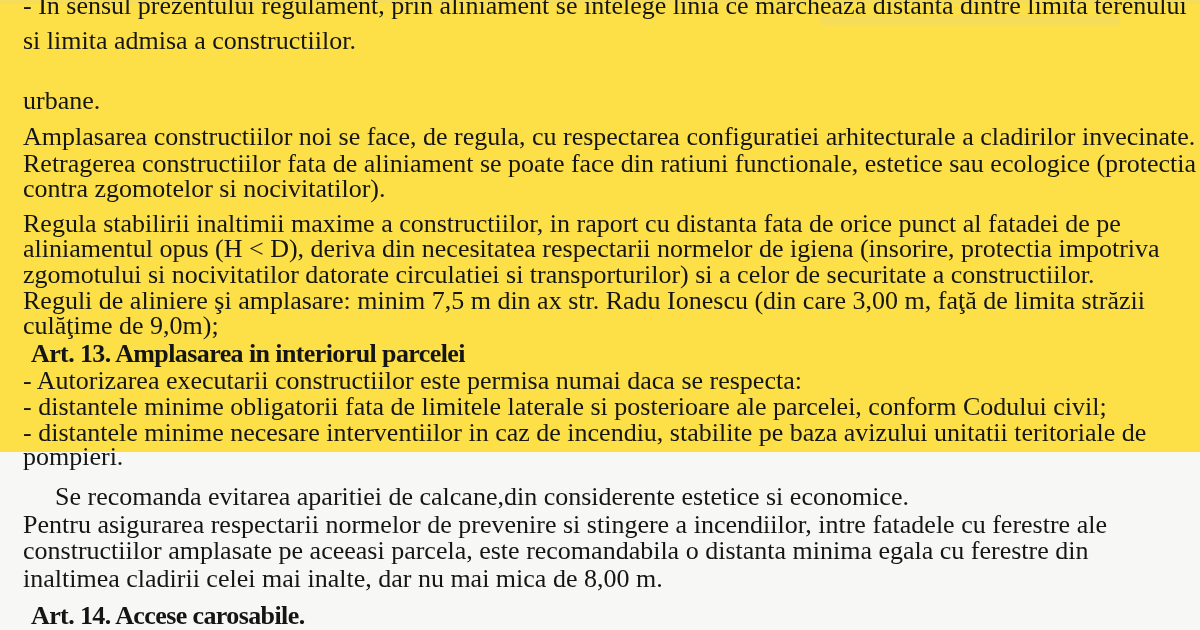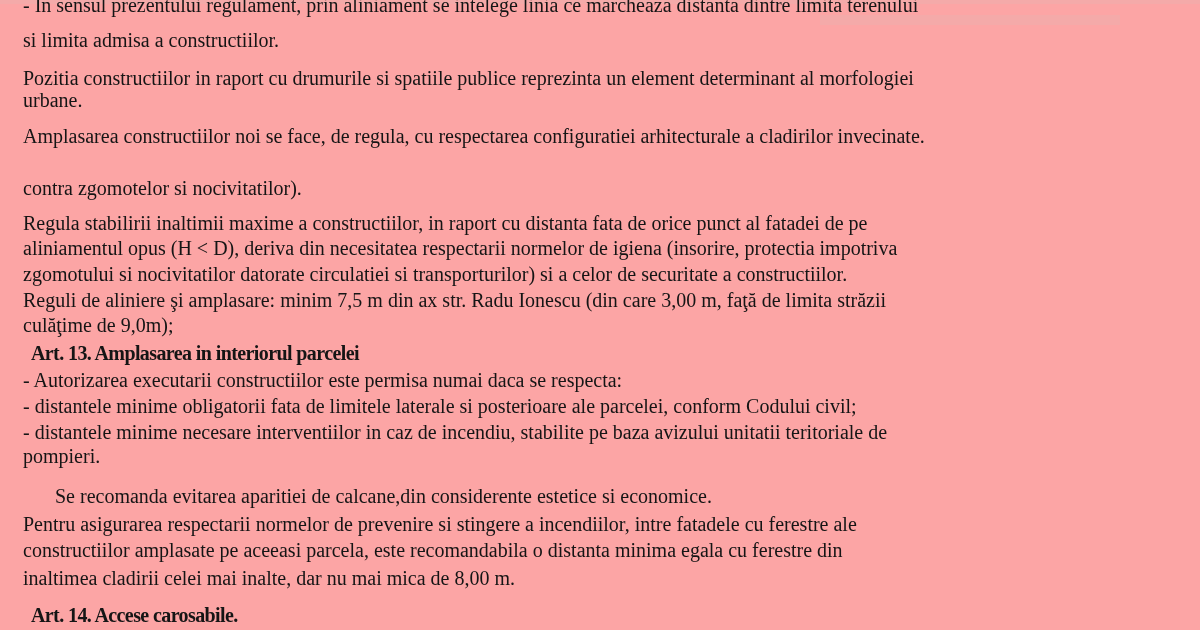--- a/index.html
+++ b/index.html
@@ -6,25 +6,25 @@
     margin: 0;
     padding: 0;
     width: 1200px;
     height: 630px;
     overflow: hidden;
     background: #f7f7f5;
   }
   .page {
     position: relative;
     width: 1200px;
-    height: 630px;
-    background: #fca5a5;
+    height: 452px;
+    background: #fde047;
     color: #151515;
     font-family: "Liberation Serif", "DejaVu Serif", serif;
-    font-size: 20px;
+    font-size: 26px;
     line-height: 25.5px;
   }
   .line {
     position: absolute;
     left: 23px;
     white-space: nowrap;
   }
   .heading {
     font-weight: bold;
     letter-spacing: -0.6px;
@@ -38,23 +38,23 @@
 </style>
 </head>
 <body>
 
 <div class="page">
   <div class="scan-smudge" style="left:820px;top:15px;width:300px;height:10px;"></div>
   <div class="scan-smudge" style="left:0;top:0;width:1200px;height:4px;"></div>
 
   <div class="line" style="top:-7px;">- In sensul prezentului regulament, prin aliniament se intelege linia ce marcheaza distanta dintre limita terenului</div>
   <div class="line" style="top:28px;">si limita admisa a constructiilor.</div>
-  <div class="line" style="top:66px;">Pozitia constructiilor in raport cu drumurile si spatiile publice reprezinta un element determinant al morfologiei</div>
   <div class="line" style="top:88px;">urbane.</div>
   <div class="line" style="top:124px;">Amplasarea constructiilor noi se face, de regula, cu respectarea configuratiei arhitecturale a cladirilor invecinate.</div>
+  <div class="line" style="top:151px;">Retragerea constructiilor fata de aliniament se poate face din ratiuni functionale, estetice sau ecologice (protectia</div>
   <div class="line" style="top:176px;">contra zgomotelor si nocivitatilor).</div>
   <div class="line" style="top:211px;">Regula stabilirii inaltimii maxime a constructiilor, in raport cu distanta fata de orice punct al fatadei de pe</div>
   <div class="line" style="top:236px;">aliniamentul opus (H &lt; D), deriva din necesitatea respectarii normelor de igiena (insorire, protectia impotriva</div>
   <div class="line" style="top:262px;">zgomotului si nocivitatilor datorate circulatiei si transporturilor) si a celor de securitate a constructiilor.</div>
   <div class="line" style="top:288px;">Reguli de aliniere şi amplasare: minim 7,5 m din ax str. Radu Ionescu (din care 3,00 m, faţă de limita străzii</div>
   <div class="line" style="top:313px;">culăţime de 9,0m);</div>
 
   <div class="line heading" style="top:341px;">Art. 13. Amplasarea in interiorul parcelei</div>
   <div class="line" style="top:368px;">- Autorizarea executarii constructiilor este permisa numai daca se respecta:</div>
   <div class="line" style="top:394px;text-align:right;">- distantele minime obligatorii fata de limitele laterale si posterioare ale parcelei, conform Codului civil;</div>

